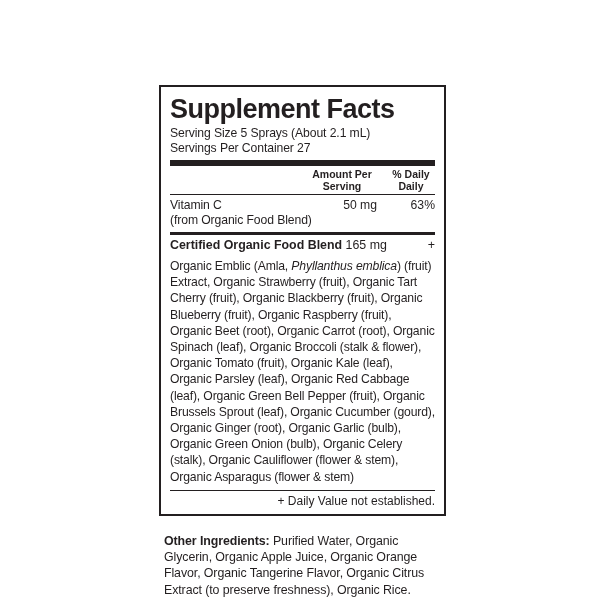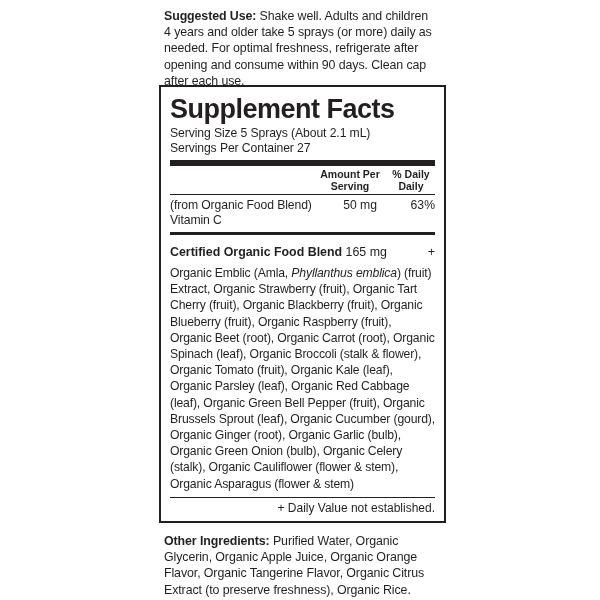--- a/index.html
+++ b/index.html
@@ -79,20 +79,21 @@
     font-weight: bold;
     line-height: 12px;
     text-align: center;
     padding: 2px 0 2px 0;
   }
   .headrow .col-amt {
     width: 74px;
   }
   .headrow .col-dv {
     width: 48px;
+    margin-left: 8px;
   }
 
   .nutrient-row {
     display: flex;
     justify-content: space-between;
     align-items: flex-start;
     font-size: 12.2px;
     line-height: 15px;
     padding: 3px 0 4px 0;
   }
@@ -112,21 +113,21 @@
     box-sizing: border-box;
   }
 
   .blend-row {
     display: flex;
     justify-content: space-between;
     align-items: baseline;
     font-size: 12.4px;
     font-weight: bold;
     line-height: 15px;
-    padding: 10px 0 3px 0;
+    padding: 3px 0 3px 0;
   }
   .blend-row .blend-name {
     flex: 1 1 auto;
   }
   .blend-row .blend-dagger {
     width: 18px;
     text-align: right;
     font-weight: normal;
   }
 
@@ -159,23 +160,20 @@
   }
   .other-ingredients .lead {
     font-weight: bold;
   }
 </style>
 </head>
 <body>
 
 <div class="page">
 
-  <div class="suggested-use">
-    <span class="lead">Suggested Use:</span><span> Shake well. Adults and children 4 years and older take 5 sprays (or more) daily as needed. For optimal freshness, refrigerate after opening and consume within 90 days. Clean cap after each use.</span>
-  </div>
 
   <div class="panel">
 
     <div class="panel-title">Supplement Facts</div>
 
     <div class="serving-line">Serving Size 5 Sprays (About 2.1 mL)</div>
     <div class="serving-line">Servings Per Container 27</div>
 
     <div class="rule-thick"></div>
 
@@ -187,22 +185,22 @@
       <div class="col-dv">
         <div>% Daily</div>
         <div>Daily</div>
       </div>
     </div>
 
     <div class="rule-thin"></div>
 
     <div class="nutrient-row">
       <div class="name">
+        <div>Vitamin C</div>
         <div>(from Organic Food Blend)</div>
-        <div>Vitamin C</div>
       </div>
       <div class="amt">50 mg</div>
       <div class="dv">63%</div>
     </div>
 
     <div class="rule-med"></div>
 
     <div class="blend-row">
       <div class="blend-name">
         <span>Certified Organic Food Blend</span>&nbsp;<span style="font-weight:normal">165 mg</span>

